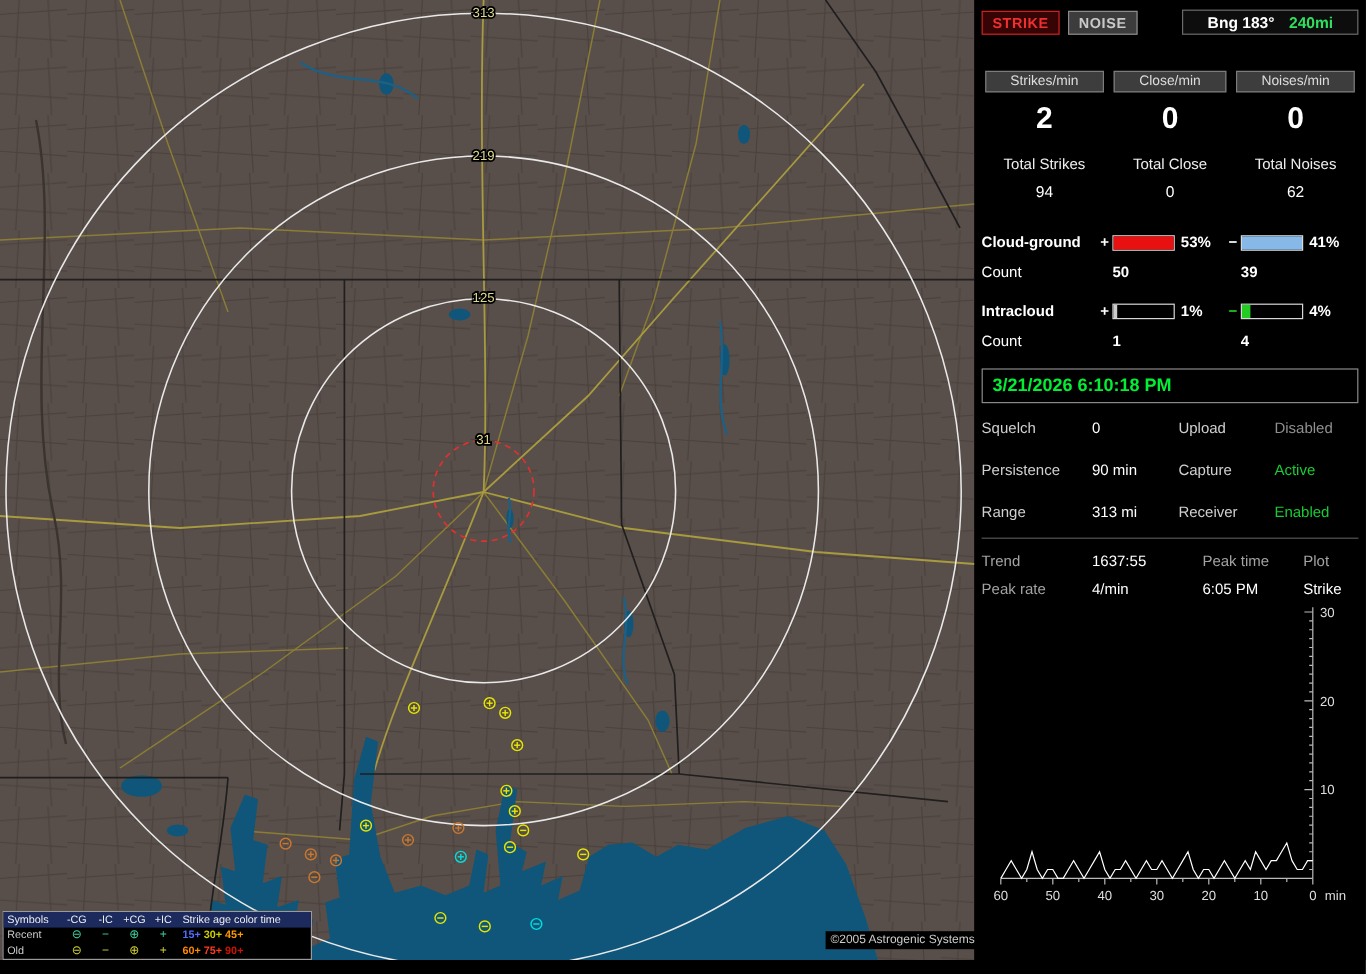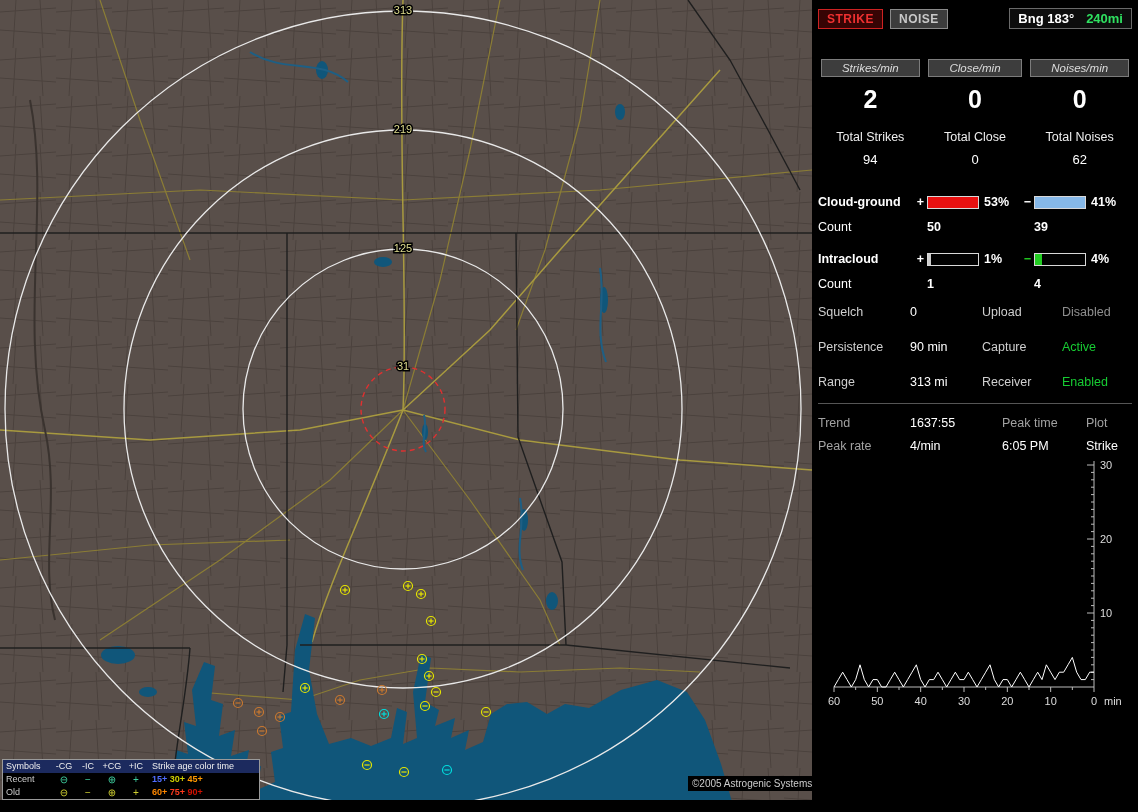--- a/index.html
+++ b/index.html
@@ -19,25 +19,25 @@
   .lg-age{flex:1;padding-left:4px;}
   .lg-a{width:28px;text-align:center;font-weight:bold;}
   .lg-lab{color:#ccc;}
   .lg-sym{font-size:10px;}
   
   .sidebar{position:absolute;left:818px;top:8px;width:314px;color:#fff;font-size:12.5px;}
   .topbar{display:flex;align-items:center;}
   .btn{font-size:12px;font-weight:bold;padding:2px 8px;letter-spacing:.5px;cursor:default;}
   .btn-strike{background:#360404;border:1px solid #cc2222;color:#ee3030;}
   .btn-noise{background:#3c3c3c;border:1px solid #8a8a8a;color:#c8c8c8;margin-left:7px;}
-  .bng-box{margin-left:auto;background:#0d0d0d;border:1px solid #6a6a6a;padding:2px 8px;
+  .bng-box{margin-left:auto;background:#0d0d0d;border:1px solid #6a6a6a;padding:2px 20px;
            display:flex;gap:12px;font-weight:bold;font-size:13px;}
   .rates{display:grid;grid-template-columns:1fr 1fr 1fr;text-align:center;margin-top:30px;}
   .chip{display:inline-block;background:#3d3d3d;border:1px solid #7c7c7c;color:#ddd;
-        font-size:11.5px;padding:2px 20px;font-style:italic;}
+        font-size:11.5px;padding:2px 20px;}
   .bignum{font-size:25px;font-weight:bold;margin-top:8px;}
   .tot-label{font-size:12.5px;color:#eee;margin-top:16px;}
   .tot-val{font-size:13px;margin-top:8px;}
   .dist{margin-top:28px;}
   .dist-head{color:#b5b5b5;font-size:12.5px;padding-bottom:4px;border-bottom:1px solid #777;}
   .dist-row{display:grid;grid-template-columns:96px 13px 52px 42px 13px 52px 36px;
             align-items:center;margin-top:12px;}
   .dist-row b{font-size:12.5px;}
   .bar{height:11px;border:1px solid #d8d8d8;background:#000;}
   .bar i{display:block;height:100%;}
@@ -327,20 +327,21 @@
       </div>
       <div class="count-row">
         <span>Count</span>
         <span></span>
         <span style="font-weight:bold">1</span>
         <span></span>
         <span style="font-weight:bold">4</span>
       </div>
     </div>
 
+    <div class="dt-box">3/21/2026 6:10:18 PM</div>
 
     <div class="settings">
       <span class="lab">Squelch</span>
       <span>0</span>
       <span class="lab">Upload</span>
       <span style="color: rgb(143, 143, 143);">Disabled</span>
 
       <span class="lab">Persistence</span>
       <span>90 min</span>
       <span class="lab">Capture</span>

